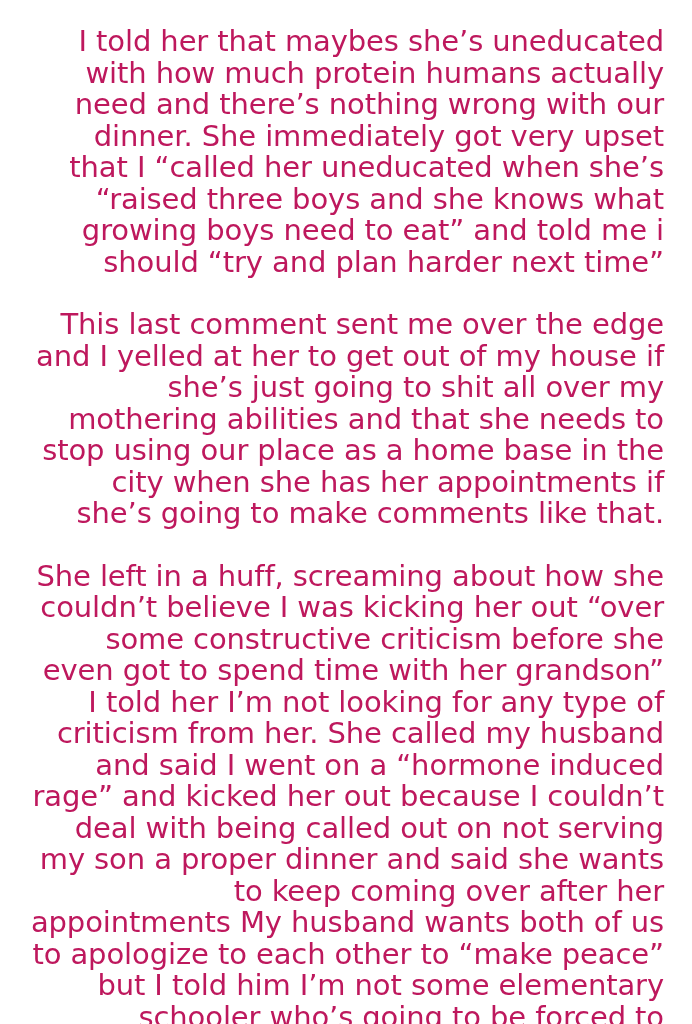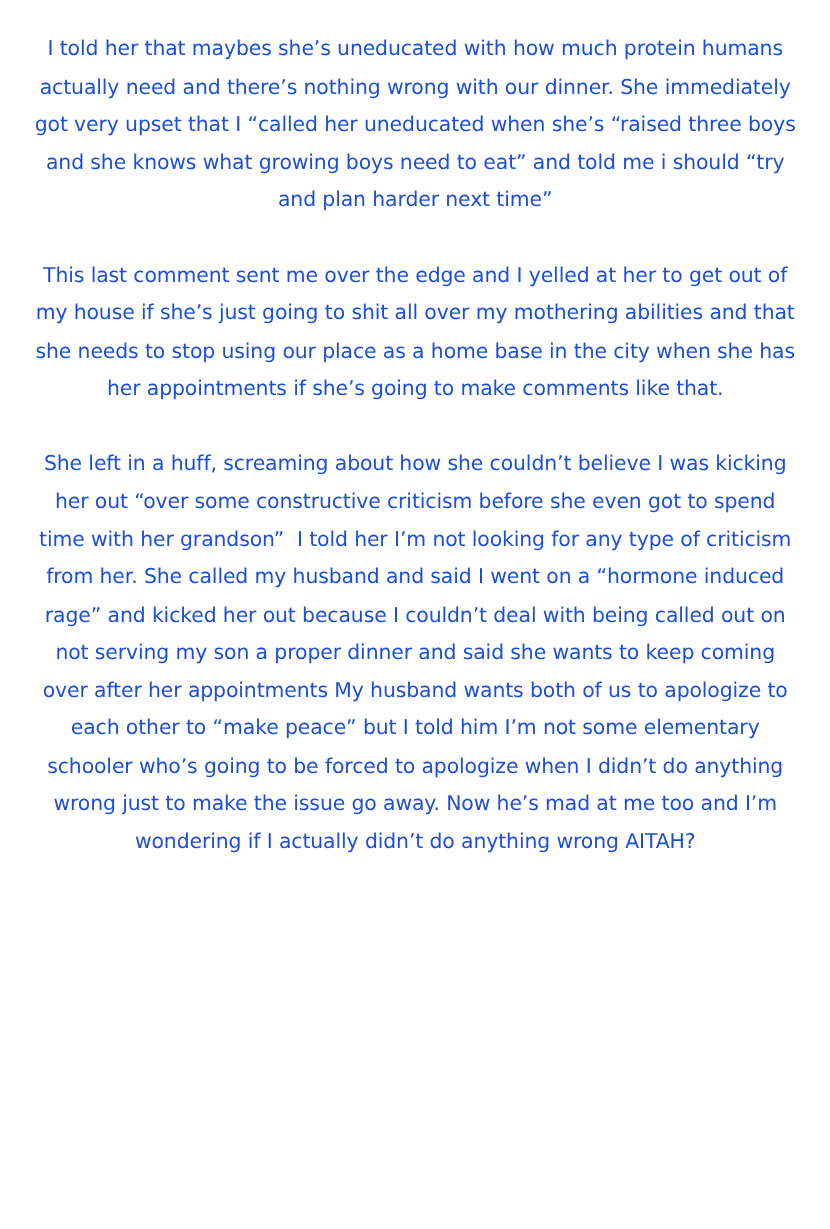--- a/index.html
+++ b/index.html
@@ -18,28 +18,28 @@
     box-sizing: border-box;
     width: 692px;
     height: 1024px;
     padding: 26px 28px 10px 28px;
     background: #ffffff;
   }
   .post-body {
     display: block;
   }
   .paragraph {
-    font-size: 17px;
+    font-size: 29px;
     line-height: 31.5px;
     letter-spacing: -0.1px;
-    color: #1d4ed8;
+    color: #be185d;
     margin: 0 0 31px 0;
     white-space: pre-wrap;
     word-wrap: break-word;
-    text-align: center;
+    text-align: right;
   }
   .paragraph:last-child {
     margin-bottom: 0;
   }
 </style>
 </head>
 <body>
 
 <div class="page">
   <article class="post-body">

